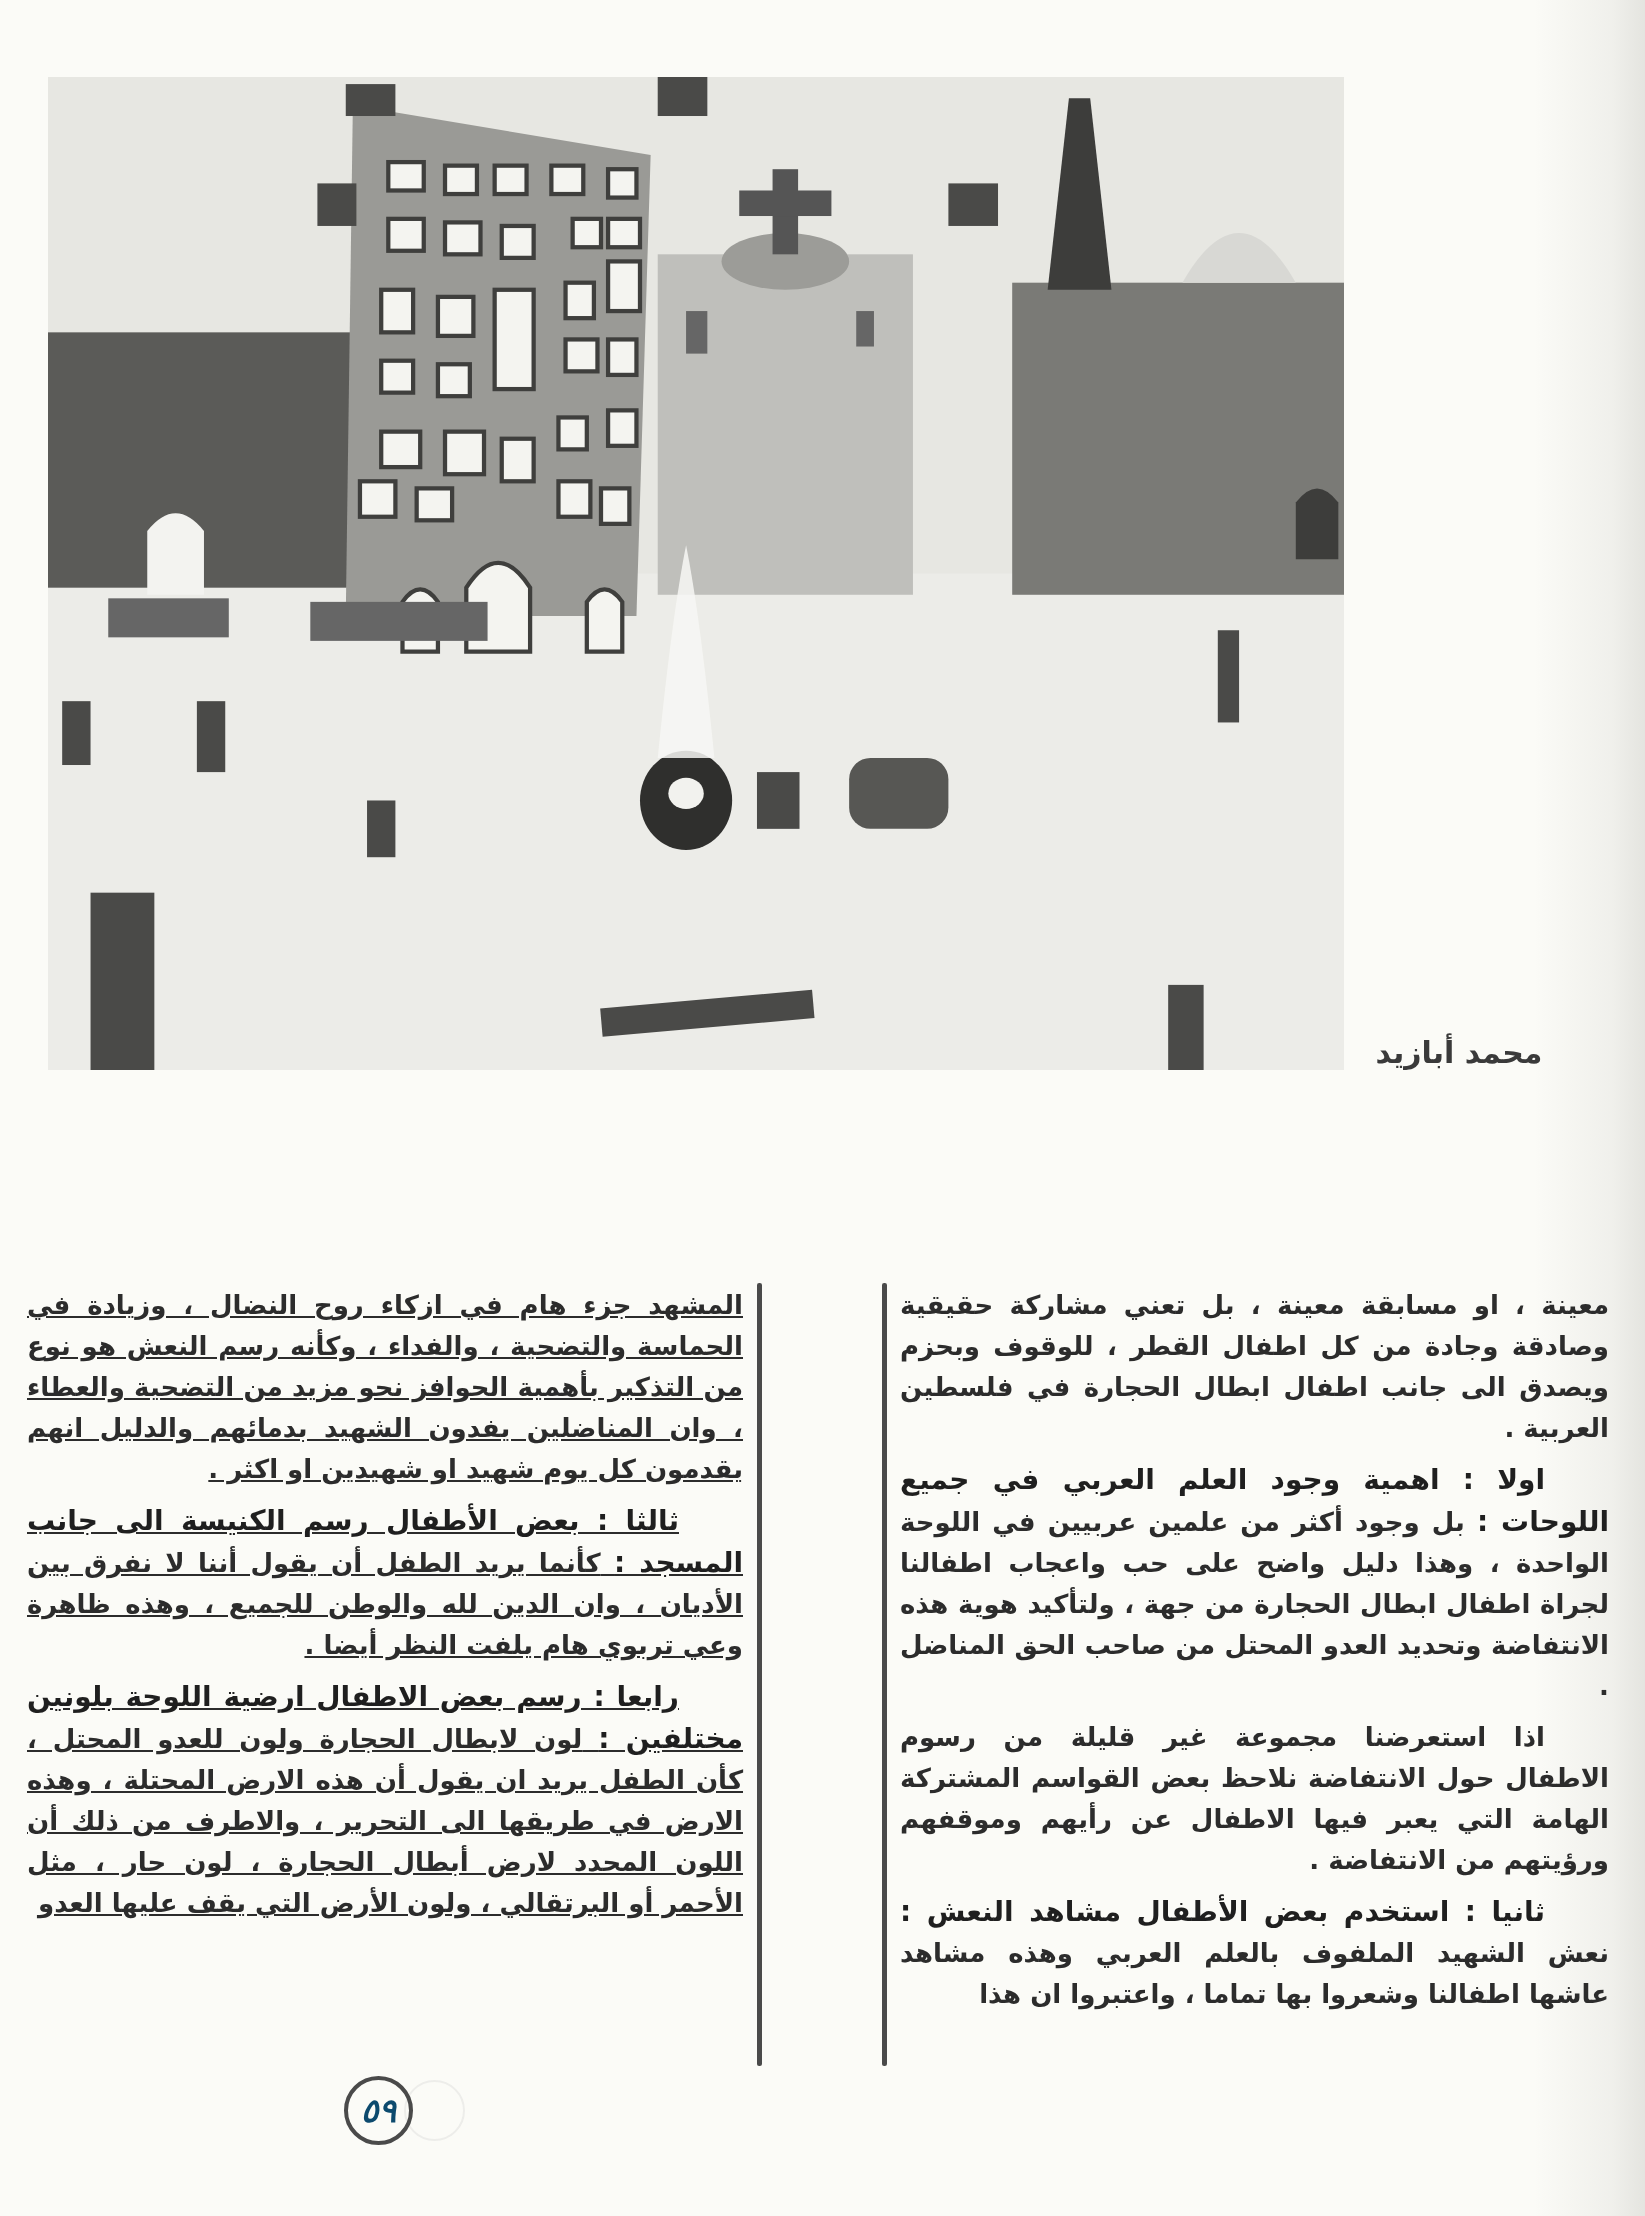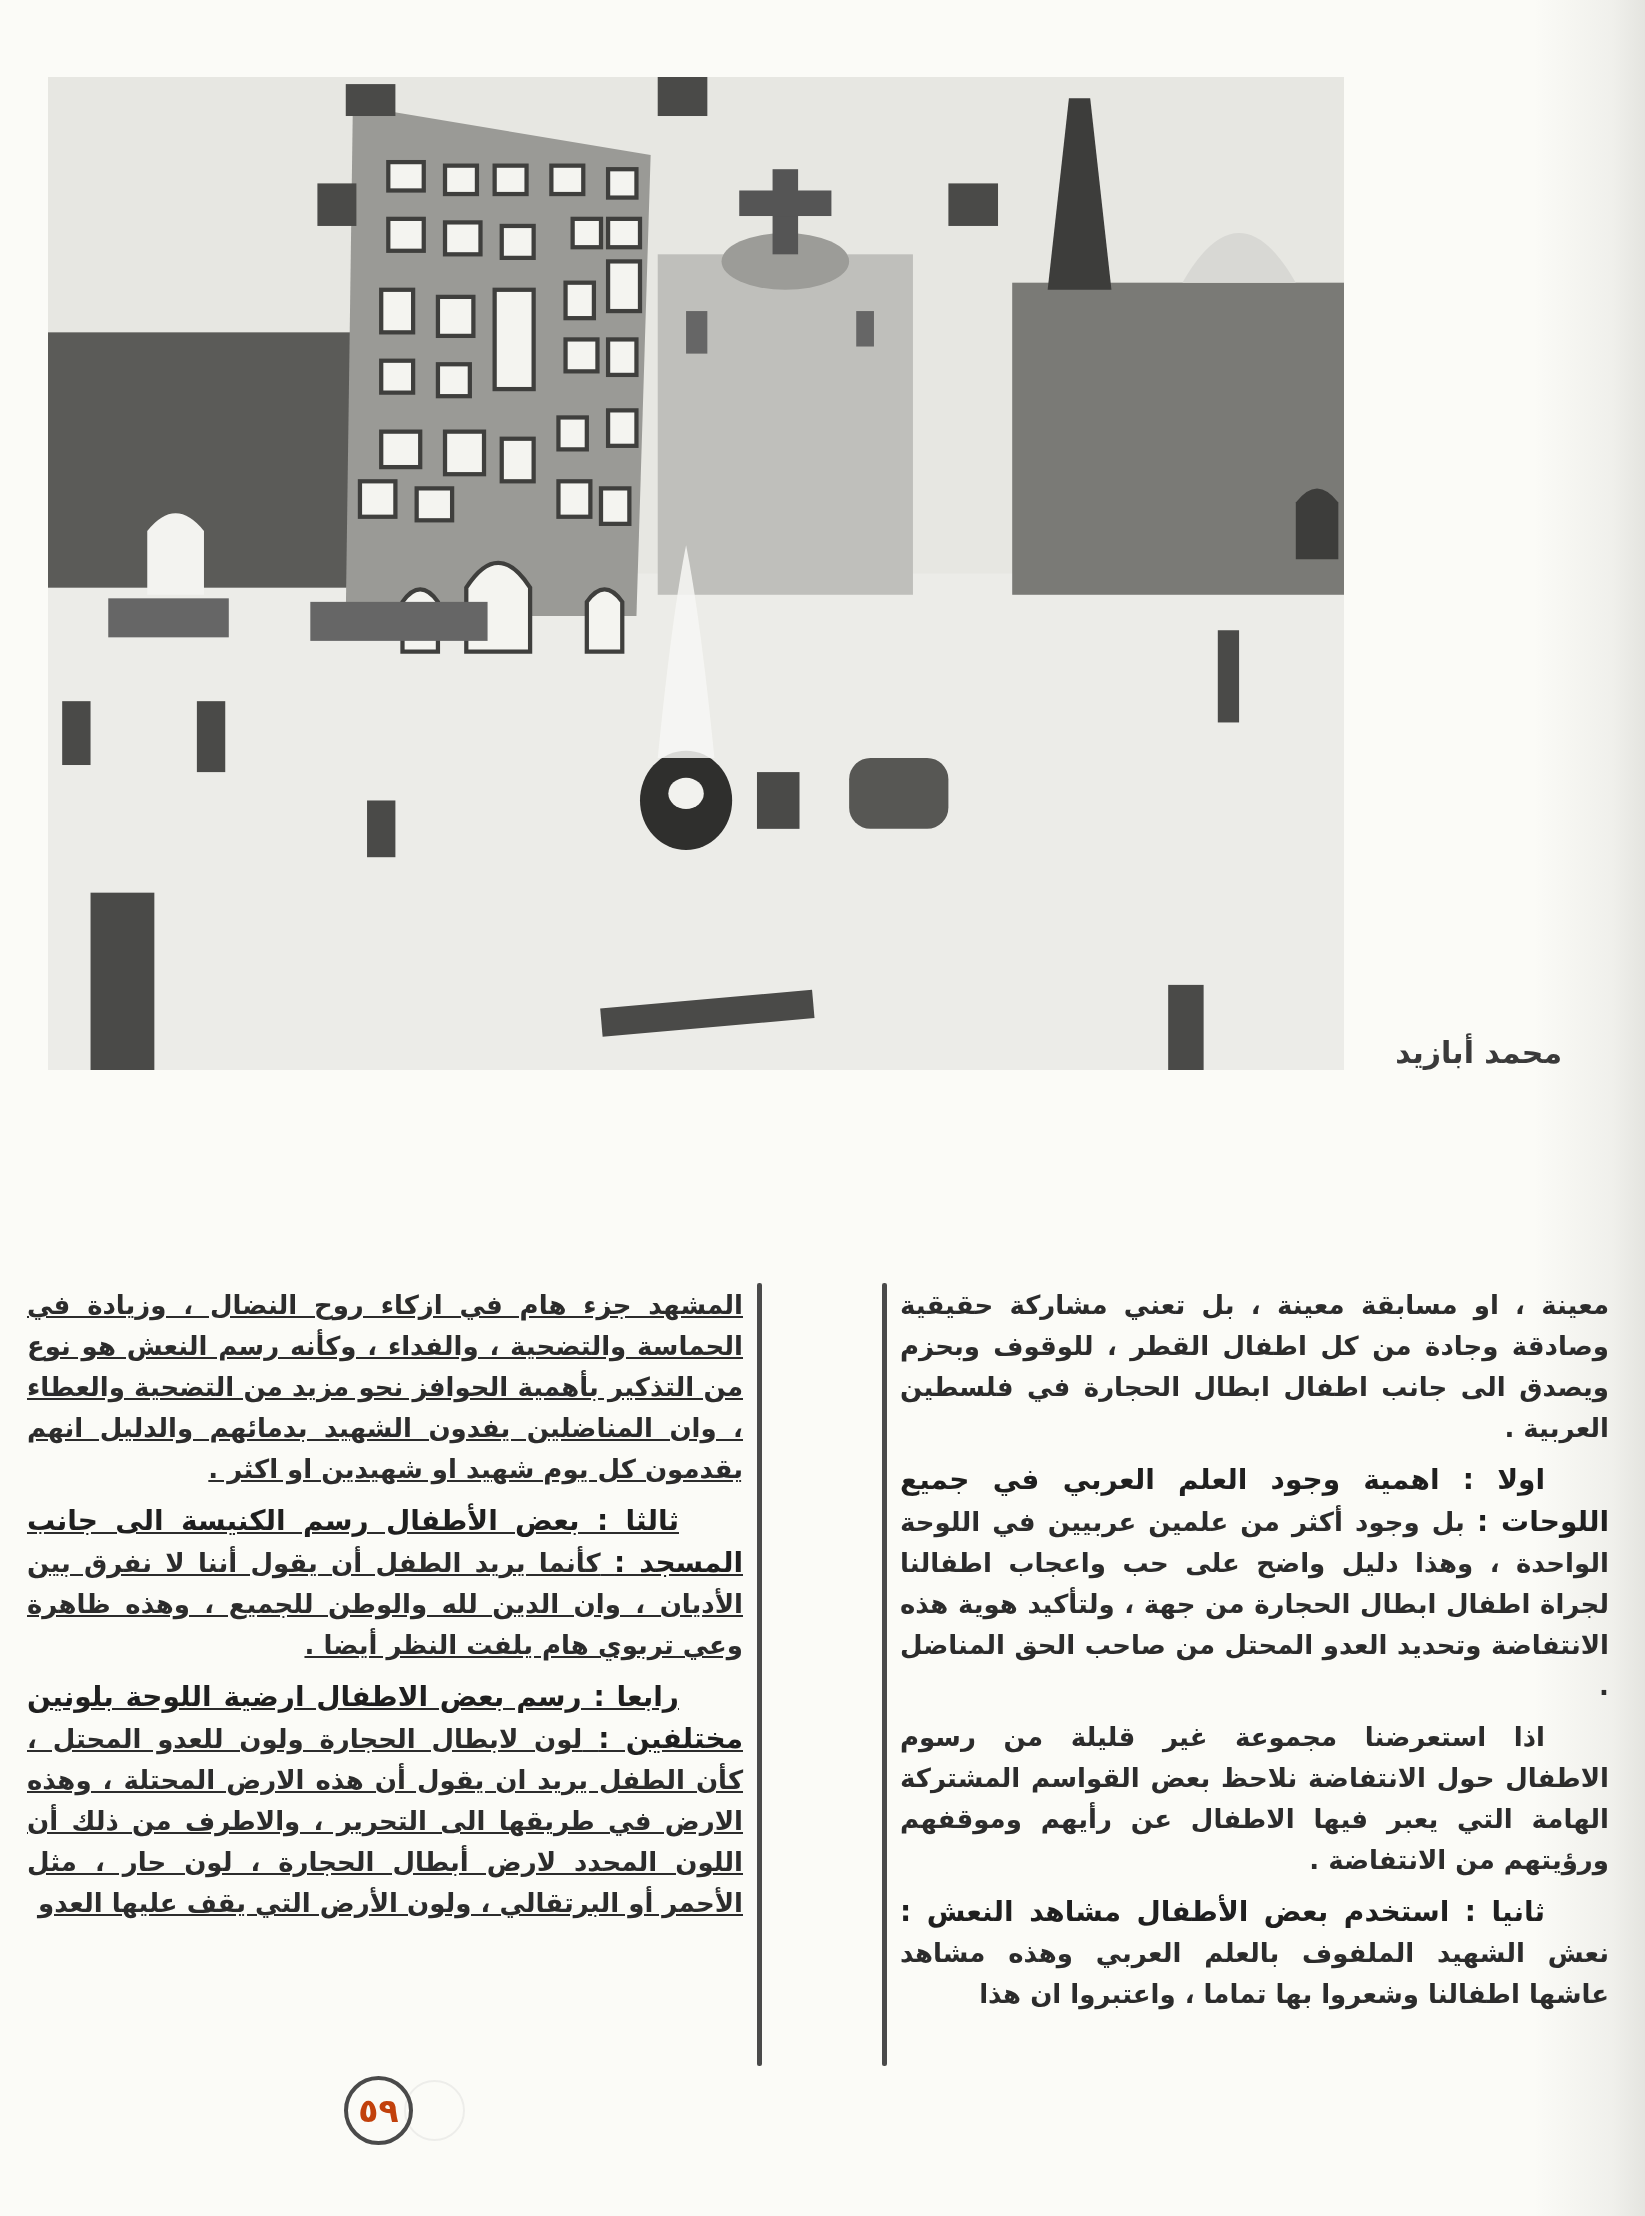--- a/index.html
+++ b/index.html
@@ -12,21 +12,21 @@
   .page-shade{position:absolute;right:0;top:0;width:113px;height:100%;
     background:linear-gradient(90deg,rgba(0,0,0,0) 0%,rgba(60,60,50,0.06) 70%,rgba(60,60,50,0.12) 100%);}
   
   .illustration{
     position:absolute;left:48px;top:77px;width:1296px;height:993px;
     background:#e7e7e2;overflow:hidden;
   }
   .illustration svg{width:100%;height:100%;display:block;}
   .caption{
     position:absolute;left:1356px;top:1035px;width:206px;
-    direction:rtl;text-align:right;
+    direction:rtl;text-align:center;
     font-family:"DejaVu Sans",sans-serif;font-weight:bold;
     font-size:30px;color:#3a3a3a;
   }
   
   .rule{position:absolute;width:5px;background:#4a4a4a;border-radius:2.1px;top:1283px;height:783px;}
   .rule.left{left:757px;}
   .rule.right{left:882px;}
   .column{
     position:absolute;top:1285px;
     direction:rtl;text-align:justify;
@@ -39,22 +39,23 @@
   .column.left-col{left:27px;width:716px;text-decoration:underline;}
   .column p{margin:0 0 10px 0;text-align-last:right;}
   .column p.indent{text-indent:64px;}
   .column .heading{font-weight:900;font-size:28px;color:#1f1f1f;}
   .column .run{font-weight:bold;}
   
   .page-number{
     position:absolute;left:344px;top:2076px;width:61px;height:61px;
     border:4.3px solid #4a4a4a;border-radius:50%;
     display:flex;align-items:center;justify-content:center;
-    font-size:33px;font-weight:bold;color:#c2410c;
+    font-size:33px;font-weight:bold;color:#0c4a6e;
     font-family:"DejaVu Sans",sans-serif;
+    font-style:italic;
   }
   .ghost-circle{position:absolute;left:404px;top:2080px;width:57px;height:57px;border:2.1px solid #ededea;border-radius:50%;}
 </style>
 </head>
 <body>
 
 <div class="page-shade"></div>
 
 <div class="illustration">
   <svg viewBox="0 0 1828 1400" preserveAspectRatio="none">

